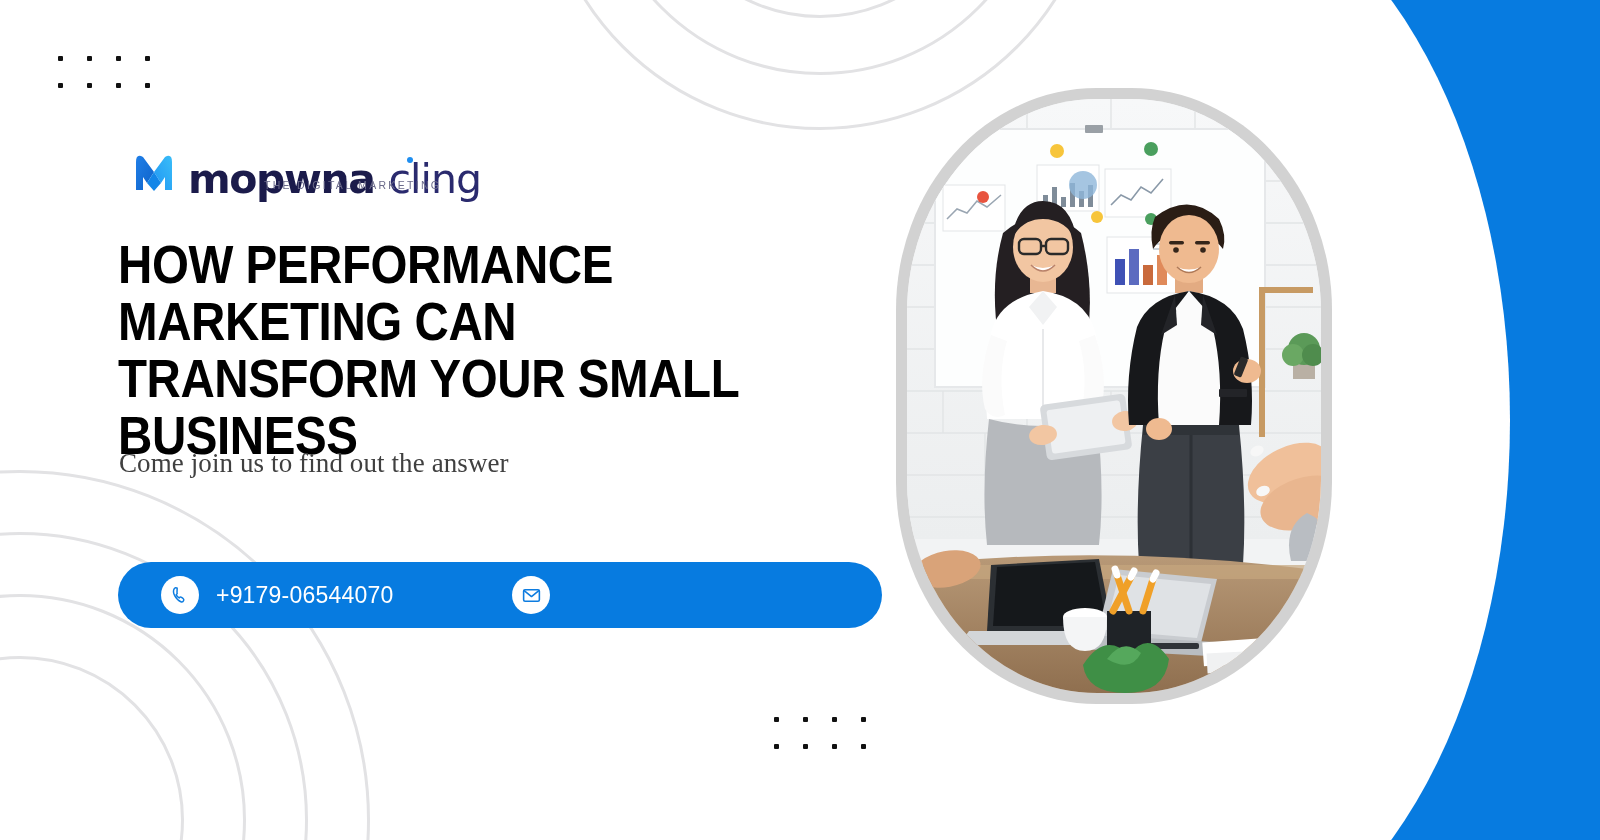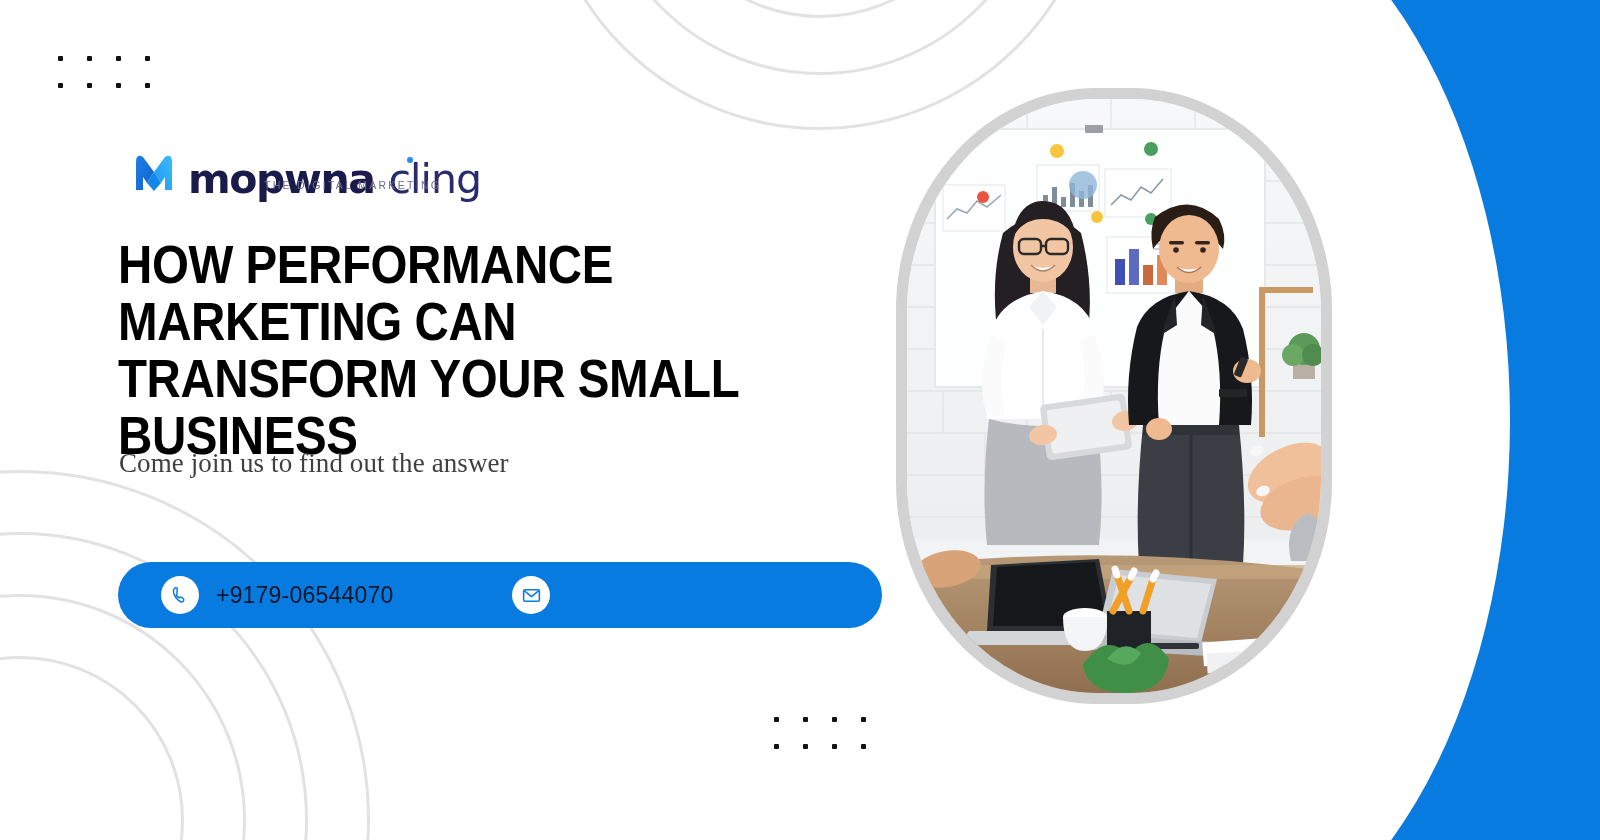--- a/index.html
+++ b/index.html
@@ -135,21 +135,21 @@
   .icon-circle {
     width:38px; height:38px; border-radius:50%;
     background:#ffffff;
     display:flex; align-items:center; justify-content:center;
     flex:0 0 auto;
   }
   .contact-text {
     margin-left:17px;
     font-family:"Liberation Sans", sans-serif;
     font-size:23px;
-    color:#0f172a;
+    color:#ffffff;
     letter-spacing:0.2px;
     white-space:nowrap;
   }
 
   
   .dot-grid { position:absolute; display:grid; gap:22px 24px; }
   .dot-grid .d { width:5px; height:5px; background:#111111; border-radius:1px; }
   .dots-tl { left:58px; top:56px; grid-template-columns:repeat(4,5px); }
   .dots-bc { left:774px; top:717px; grid-template-columns:repeat(4,5px); }
 </style>

